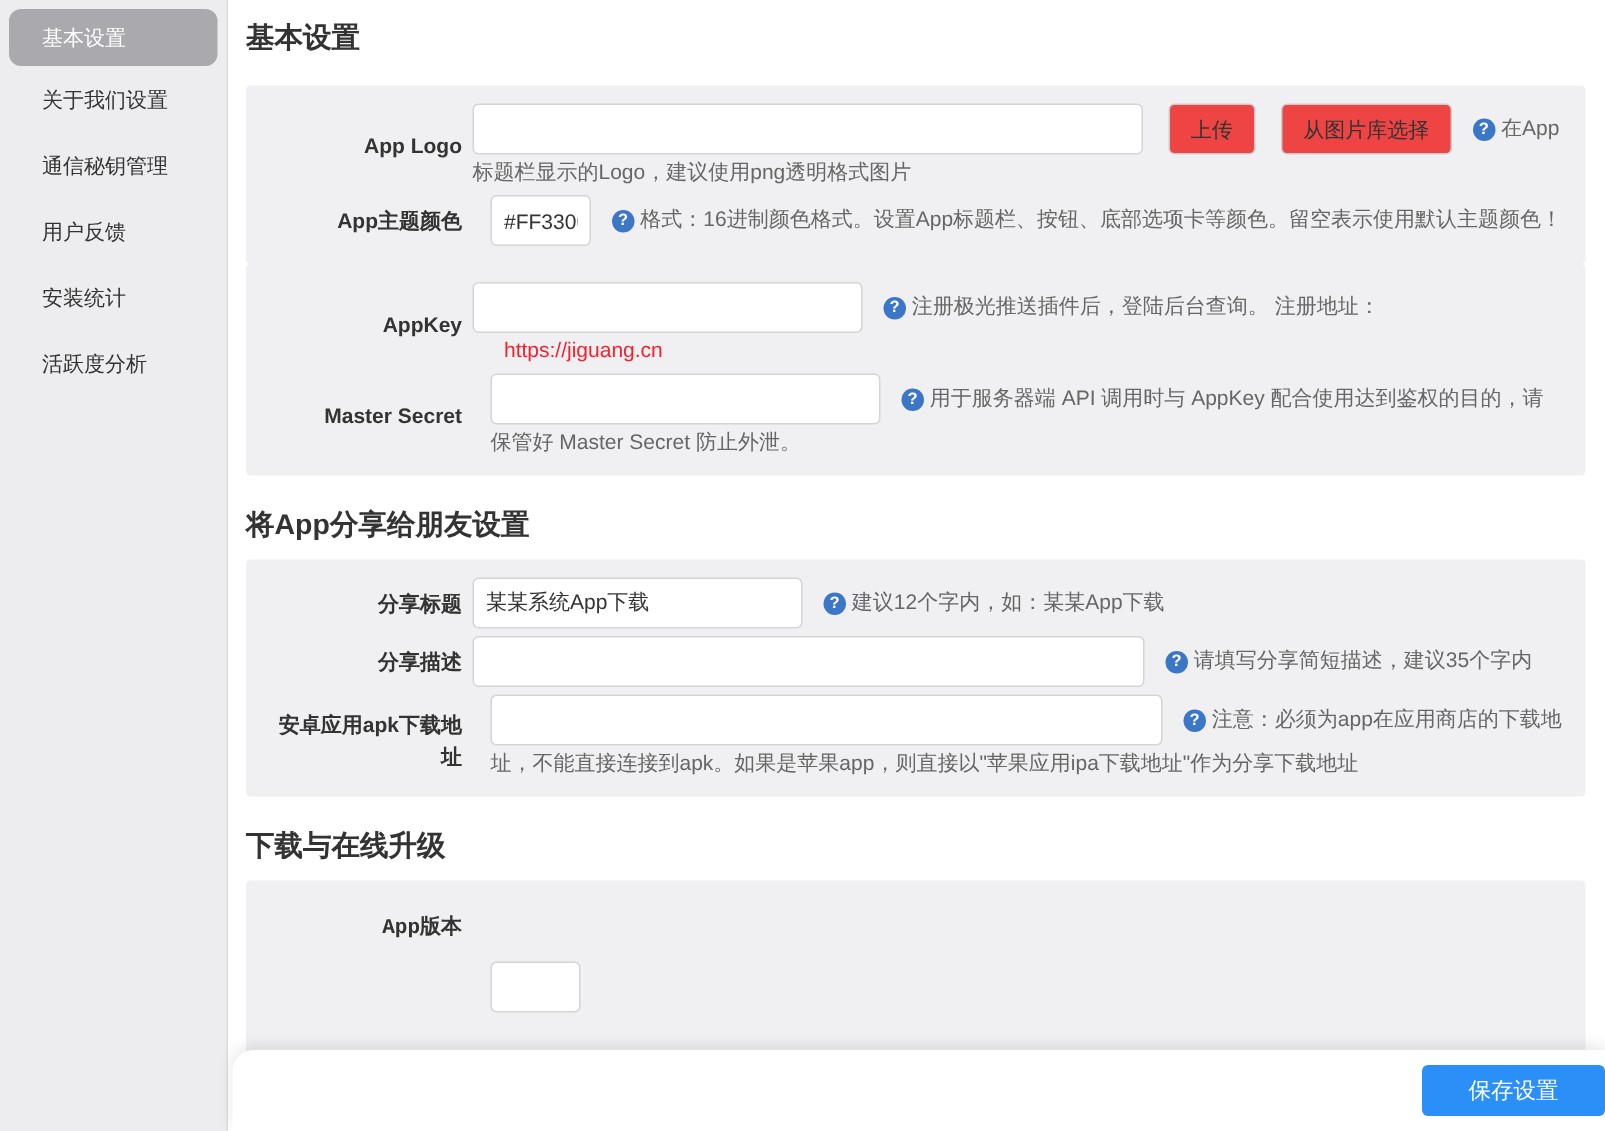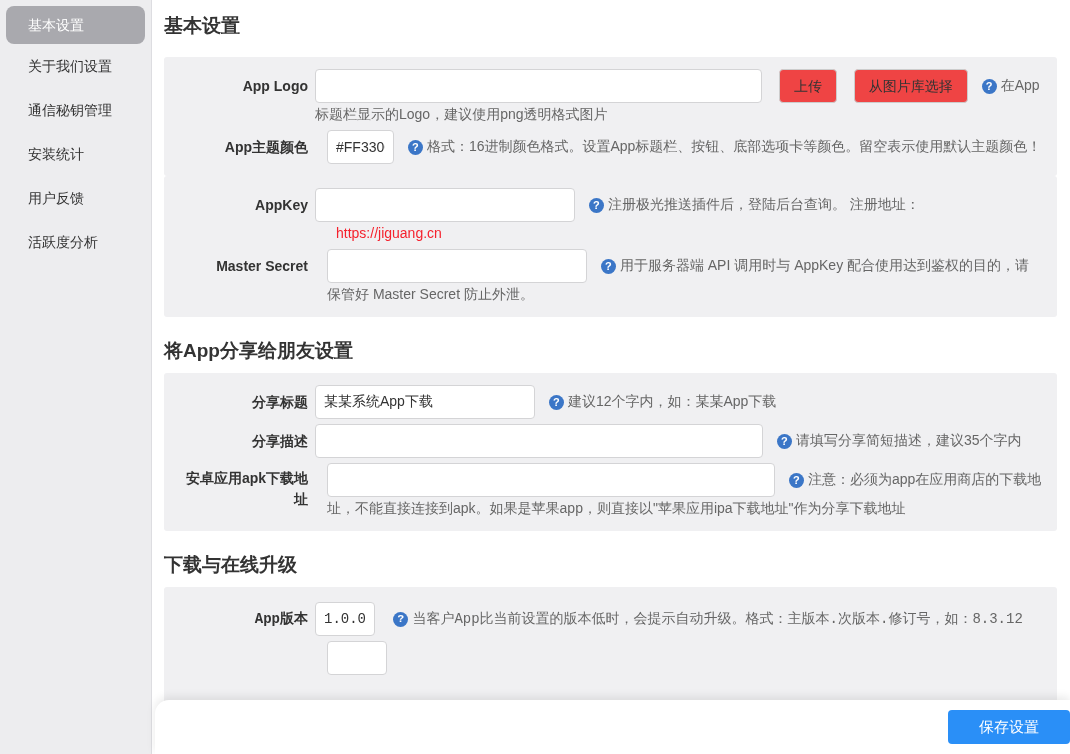--- a/index.html
+++ b/index.html
@@ -30,21 +30,21 @@
   }
   .sec-title {
     font-size:19px; line-height:24px; font-weight:bold; color:#333;
     margin:22px 0 10px 0;
   }
   .sec-title.first { margin-top:14px; margin-bottom:19px; }
   .panel {
     background:#f0f0f2; border-radius:3px; padding:12px 14px;
   }
   .panel.last { padding-top:15px; min-height:119px;font-family:Liberation Mono, monospace; }
-  .frow { display:flex; margin-bottom:5px; }
+  .frow { display:flex; margin-bottom:5px;align-items:center; }
   .frow:last-child { margin-bottom:0;gap:12px; }
   .flabel {
     flex:0 0 137px; width:137px; padding-right:7px; text-align:right;
     font-weight:bold; font-size:14px; color:#333; line-height:34px;
   }
   .flabel.multi { line-height:21px; padding-top:5px; }
   .fcontent { flex:1; font-size:14px; color:#666; line-height:22px; }
   .input {
     height:34px; border:1px solid #d4d4d6; border-radius:4px;
     padding:0 8px; font-size:14px; color:#333; background:#fff;
@@ -83,22 +83,22 @@
     cursor:pointer; font-family:inherit;
   }
 </style>
 </head>
 <body>
 
 <aside class="sidebar">
   <div class="side-item active">基本设置</div>
   <div class="side-item">关于我们设置</div>
   <div class="side-item">通信秘钥管理</div>
+  <div class="side-item">用户反馈</div>
   <div class="side-item">安装统计</div>
-  <div class="side-item">用户反馈</div>
   <div class="side-item">活跃度分析</div>
 </aside>
 
 <main class="main">
 
   <h2 class="sec-title first">基本设置</h2>
   <div class="panel">
     <div class="frow">
       <div class="flabel">App Logo</div>
       <div class="fcontent">
@@ -156,24 +156,20 @@
         <input class="input w-wide" type="text" value="" style="">
         <span class="help-icon">?</span><span class="help">注意：必须为app在应用商店的下载地址，不能直接连接到apk。如果是苹果app，则直接以"苹果应用ipa下载地址"作为分享下载地址</span>
       </div>
     </div>
   </div>
 
   <h2 class="sec-title">下载与在线升级</h2>
   <div class="panel last">
     <div class="frow">
       <div class="flabel">App版本</div>
-      <div class="fcontent">
-        <input class="input w-ver" type="text" value="1.0.0" style="">
-        <span class="help-icon">?</span><span class="help">当客户App比当前设置的版本低时，会提示自动升级。格式：主版本.次版本.修订号，如：8.3.12</span>
-      </div>
     </div>
     <div class="frow">
       <div class="flabel"></div>
       <div class="fcontent">
         <input class="input w-ver" type="text" value="" style="">
       </div>
     </div>
   </div>
 
 </main>

